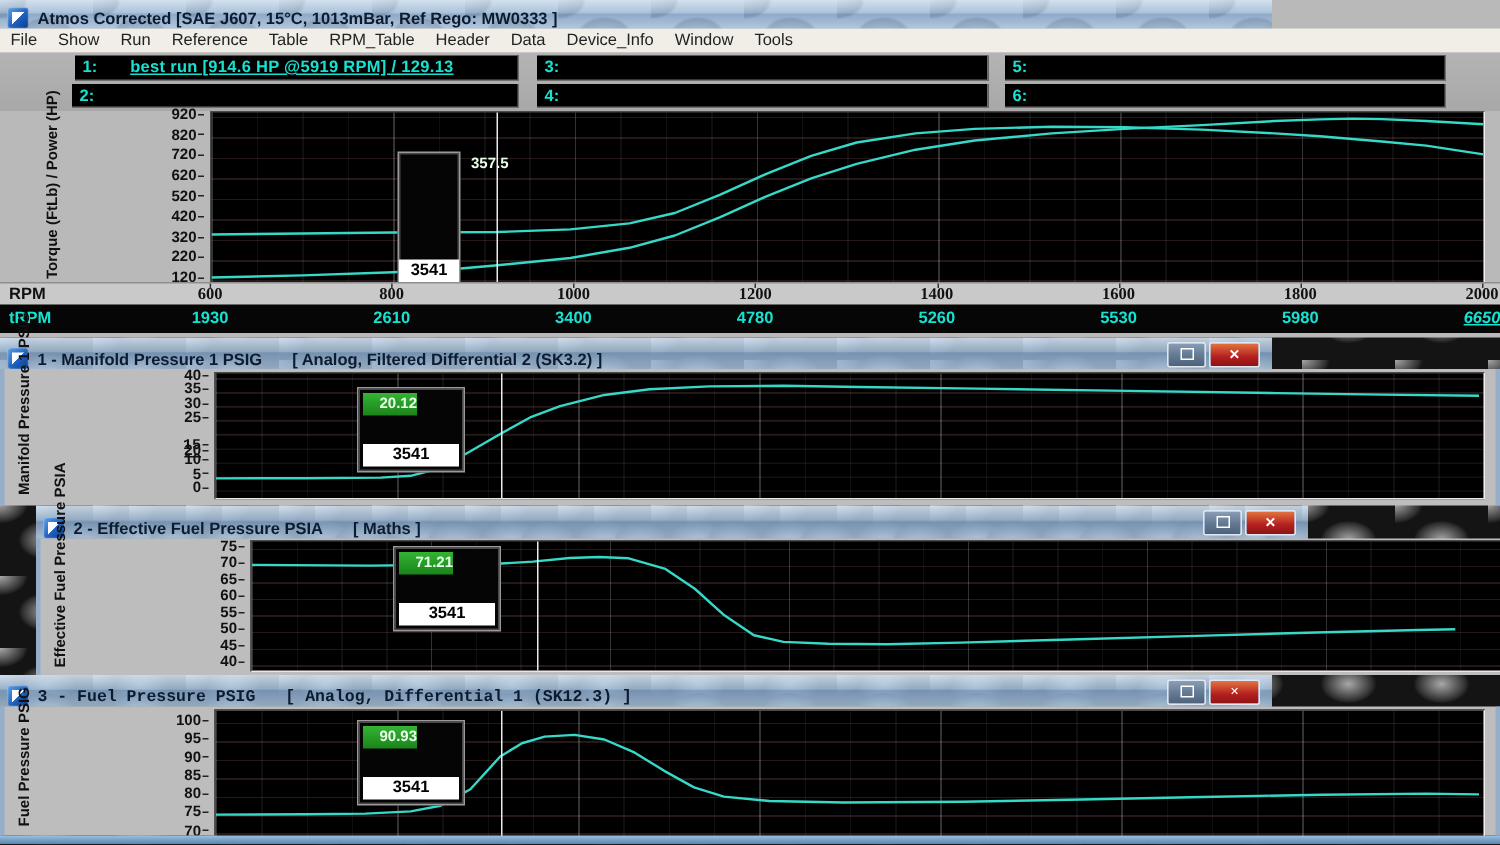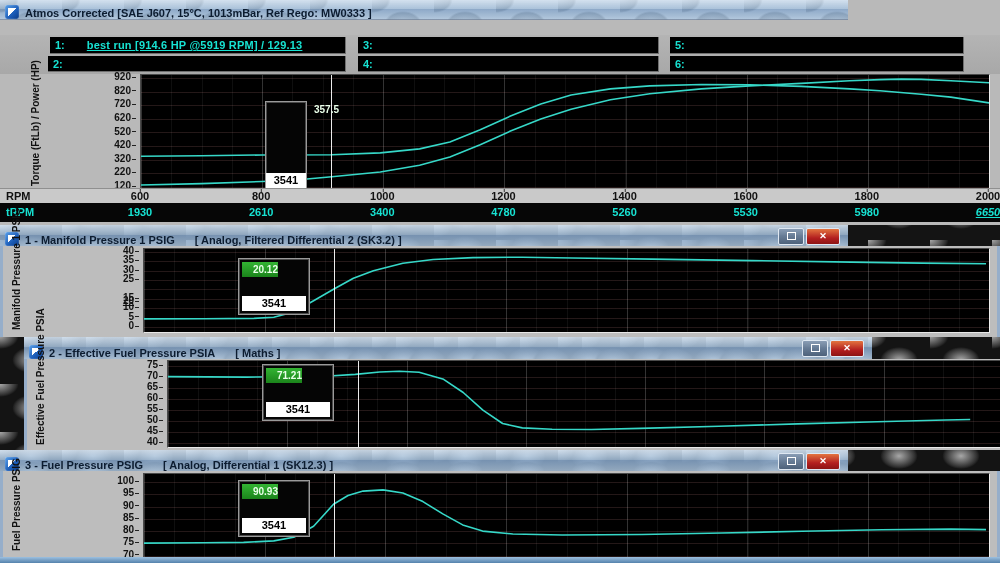--- a/index.html
+++ b/index.html
@@ -84,21 +84,21 @@
   .valhead{background:linear-gradient(180deg,#33b433,#1b841b);color:#eaffea;
     font-size:10px;font-weight:bold;text-align:center;line-height:15px;height:15px;margin-left:48px;}
   .valfoot{background:#fff;color:#000;font-size:11px;font-weight:bold;text-align:center;
     line-height:15px;height:15px;margin-top:auto;}
   .valbox.wide .valhead{width:36px;margin:3px 0 0 3px;text-align:right;}
   .valbox.wide .valfoot{margin:auto 3px 3px 3px;}
   
   .xstrip{position:absolute;left:0;top:188px;width:1000px;height:15px;background:#c9c9c9;
     border-top:1px solid #8f8f8f;}
   .xstrip-label{position:absolute;left:6px;top:1px;font-size:11px;font-weight:bold;color:#111;}
-  .xticks{position:absolute;left:140px;top:0;width:848px;height:15px;}
+  .xticks{position:absolute;left:140px;top:0;width:848px;height:15px;font-family:Liberation Serif, serif;}
   .xticks span{position:absolute;top:1px;transform:translateX(-50%);font-size:11px;font-weight:bold;color:#111;}
   .xticks span:before{content:"";position:absolute;left:50%;top:-1px;width:1px;height:3px;background:#333;}
   .trpmstrip{position:absolute;left:0;top:203px;width:1000px;height:19px;background:#060606;}
   .trpm-label{position:absolute;left:6px;top:3px;font-size:11px;font-weight:bold;color:#17e2d2;}
   .tticks{position:absolute;left:140px;top:0;width:848px;height:19px;}
   .tticks span{position:absolute;top:3px;transform:translateX(-50%);font-size:11px;font-weight:bold;color:#17e2d2;}
   .tticks span.u{text-decoration:underline;font-style:italic;}
   
   .subwin{position:absolute;left:0;width:1000px;}
   .subwin .titlebar{height:21px;}
@@ -110,20 +110,33 @@
 </head>
 <body>
 
 <div class="screen">
 
   <div class="mainwin">
     <div class="titlebar" style="top:0;">
       <span class="app-ico"></span>
       <span>Atmos Corrected [SAE J607, 15°C, 1013mBar,  Ref Rego: MW0333 ]</span>
     </div>
+    <div class="menubar" id="menubar">
+        <span>File</span>
+        <span>Show</span>
+        <span>Run</span>
+        <span>Reference</span>
+        <span>Table</span>
+        <span>RPM_Table</span>
+        <span>Header</span>
+        <span>Data</span>
+        <span>Device_Info</span>
+        <span>Window</span>
+        <span>Tools</span>
+      </div>
     <div class="runpanel">
       <div class="runbox" style="left:50px;top:2px;width:296px;height:17px;">
         <span>1:</span>
         <span class="runtext">best run [914.6 HP @5919 RPM] / 129.13</span>
       </div>
       <div class="runbox" style="left:48px;top:21px;width:298px;height:16px;">
         <span>2:</span>
       </div>
       <div class="runbox" style="left:358px;top:2px;width:301px;height:17px;">
         <span>3:</span>
@@ -203,21 +216,21 @@
       </span>
     </div>
     <div class="subbody" style="top:21px;height:91px;">
       <div class="ylab" style="left:8px;top:84px;">Manifold Pressure 1 PSIG</div>
       <div class="yticks" id="yt1" style="left:90px;top:2px;height:83px;">
           <span style="top: -3px;">40</span>
           <span style="top: 6.375px;">35</span>
           <span style="top: 15.75px;">30</span>
           <span style="top: 25.125px;">25</span>
           <span style="top: 47px; text-decoration: underline;">20</span>
-          <span style="top: 43.875px;">15</span>
+          <span style="top: 43.875px; font-family: Liberation Mono, monospace;">15</span>
           <span style="top: 53.25px;">10</span>
           <span style="top: 62.625px;">5</span>
           <span style="top: 72px;">0</span>
         </div>
       <div class="plot gridB" id="plot1" style="left:140px;top:2px;width:845px;height:83px;">
         <svg id="svg1" width="845" height="83" viewBox="0 0 845 83">
             <path d="M0.0 69.9 L59.8 69.8 L109.9 69.4 L129.8 68.2 L149.7 63.0 L169.6 51.8 L189.5 40.3 L209.4 29.3 L229.4 21.8 L258.9 14.3 L289.1 10.5 L328.9 8.6 L378.4 8.2 L428.5 9.0 L508.2 10.1 L607.8 11.6 L707.4 13.1 L777.4 14.1 L842.0 14.8" fill="none" stroke="#36d8c8" stroke-width="1.6" stroke-linejoin="round"></path>
           </svg>
         <div class="cursor-line" style="left:190px;"></div>
         <div class="valbox wide" style="left:94px;top:9px;width:72px;height:57px;">
@@ -257,21 +270,21 @@
         <div class="cursor-line" style="left:190px;"></div>
         <div class="valbox wide" style="left:94px;top:3px;width:72px;height:57px;">
           <div class="valhead">71.21</div>
           <div class="valfoot">3541</div>
         </div>
       </div>
     </div>
   </div>
 
   <div class="subwin" style="top:450px;height:113px;">
-    <div class="titlebar" style="top:0;height:21px;">
+    <div class="titlebar" style="top:0;height:21px;font-family:Liberation Mono, monospace;">
       <span class="app-ico"></span>
       <span>3 - Fuel Pressure PSIG</span>
       <span class="tb-sub">[ Analog, Differential 1 (SK12.3) ]</span>
       <span class="tb-btns">
         <span class="tb-btn"><span class="restore-glyph"></span></span>
         <span class="tb-btn close">✕</span>
       </span>
     </div>
     <div class="subbody" style="top:21px;height:86px;">
       <div class="ylab" style="left:8px;top:80px;">Fuel Pressure PSIG</div>

